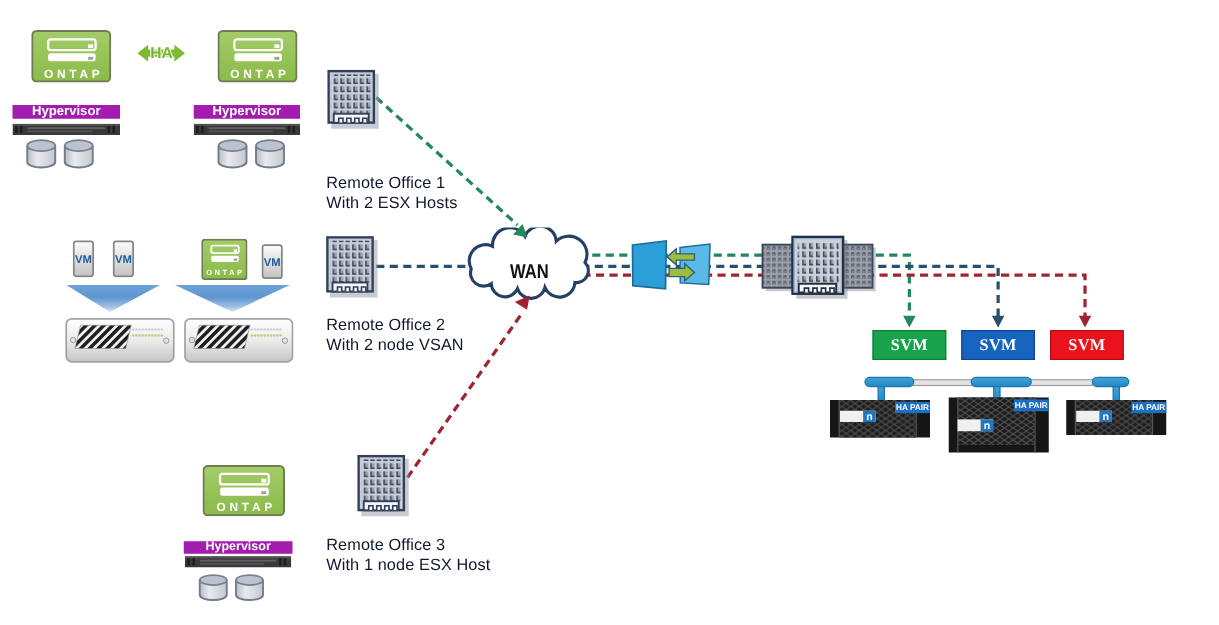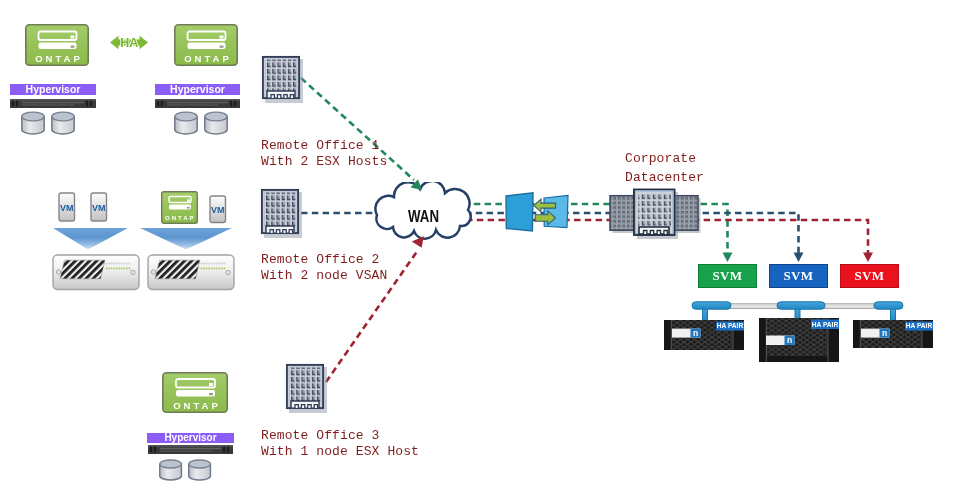--- a/index.html
+++ b/index.html
@@ -1,20 +1,20 @@
 <!DOCTYPE html>
 <html><head>
 <meta charset="utf-8">
 <style>
   html,body{margin:0;padding:0;background:#fff;}
   #canvas{position:relative;width:975px;height:500px;background:#fff;overflow:hidden;
           font-family:"Liberation Sans",sans-serif;}
   .abs{position:absolute;}
-  .label{font-size:13px;line-height:15.5px;color:#7f1d1d;letter-spacing:0.1px;font-family:Liberation Mono, monospace;}
-  .hypbar{background:#8b5cf6;color:#fff;text-align:center;font-size:10.5px;font-weight:bold;}
+  .label{font-size:13px;line-height:15.5px;color:#0f172a;letter-spacing:0.1px;}
+  .hypbar{background:#a21caf;color:#fff;text-align:center;font-size:10.5px;font-weight:bold;}
   .svm{color:#fff;font-size:13px;font-weight:bold;text-align:center;line-height:22.5px;letter-spacing:0.3px;font-family:Liberation Serif, serif;}
 </style>
 </head>
 <body>
 <div id="canvas">
 
 <svg class="abs" style="left:0;top:0;z-index:1" width="975" height="500" viewBox="0 0 975 500">
 
   <line x1="301" y1="78" x2="414" y2="180" stroke="#22875a" stroke-width="2.6" stroke-dasharray="6.5 4.3"></line>
 
@@ -301,21 +301,20 @@
   <rect x="6" y="38" width="28" height="7.2" fill="#f4f5f7" stroke="#333f58" stroke-width="1.5"></rect>
   <g fill="#f4f5f7" stroke="#333f58" stroke-width="1.3">
     <path d="M10 45 v-3.4 h3.4 v3.4"></path>
         <path d="M16.4 45 v-3.4 h3.4 v3.4"></path>
     <path d="M22.8 45 v-3.4 h3.4 v3.4"></path>
         <path d="M29.2 45 v-3.4 h3.4 v3.4"></path>
   </g>
 </svg>
 <div class="abs label" style="left:261px;top:428px;z-index:3">Remote Office 3<br>With 1 node ESX Host</div>
 
-<div class="abs label" style="left:625px;top:149px;line-height:19.3px;z-index:3">Corporate<br>Datacenter</div>
 
 <svg class="abs" style="left:372px;top:182px;z-index:3" width="102" height="62" viewBox="0 0 102 62">
   <path d="M 5 33
            A 13 13 0 0 1 22 15
            A 14 14 0 0 1 48 7
            A 13 13 0 0 1 73 11
            A 14.5 14.5 0 0 1 96 28
            A 9.5 9.5 0 0 1 88 44
            A 12.5 12.5 0 0 1 64 48
            A 11.5 11.5 0 0 1 42 49

